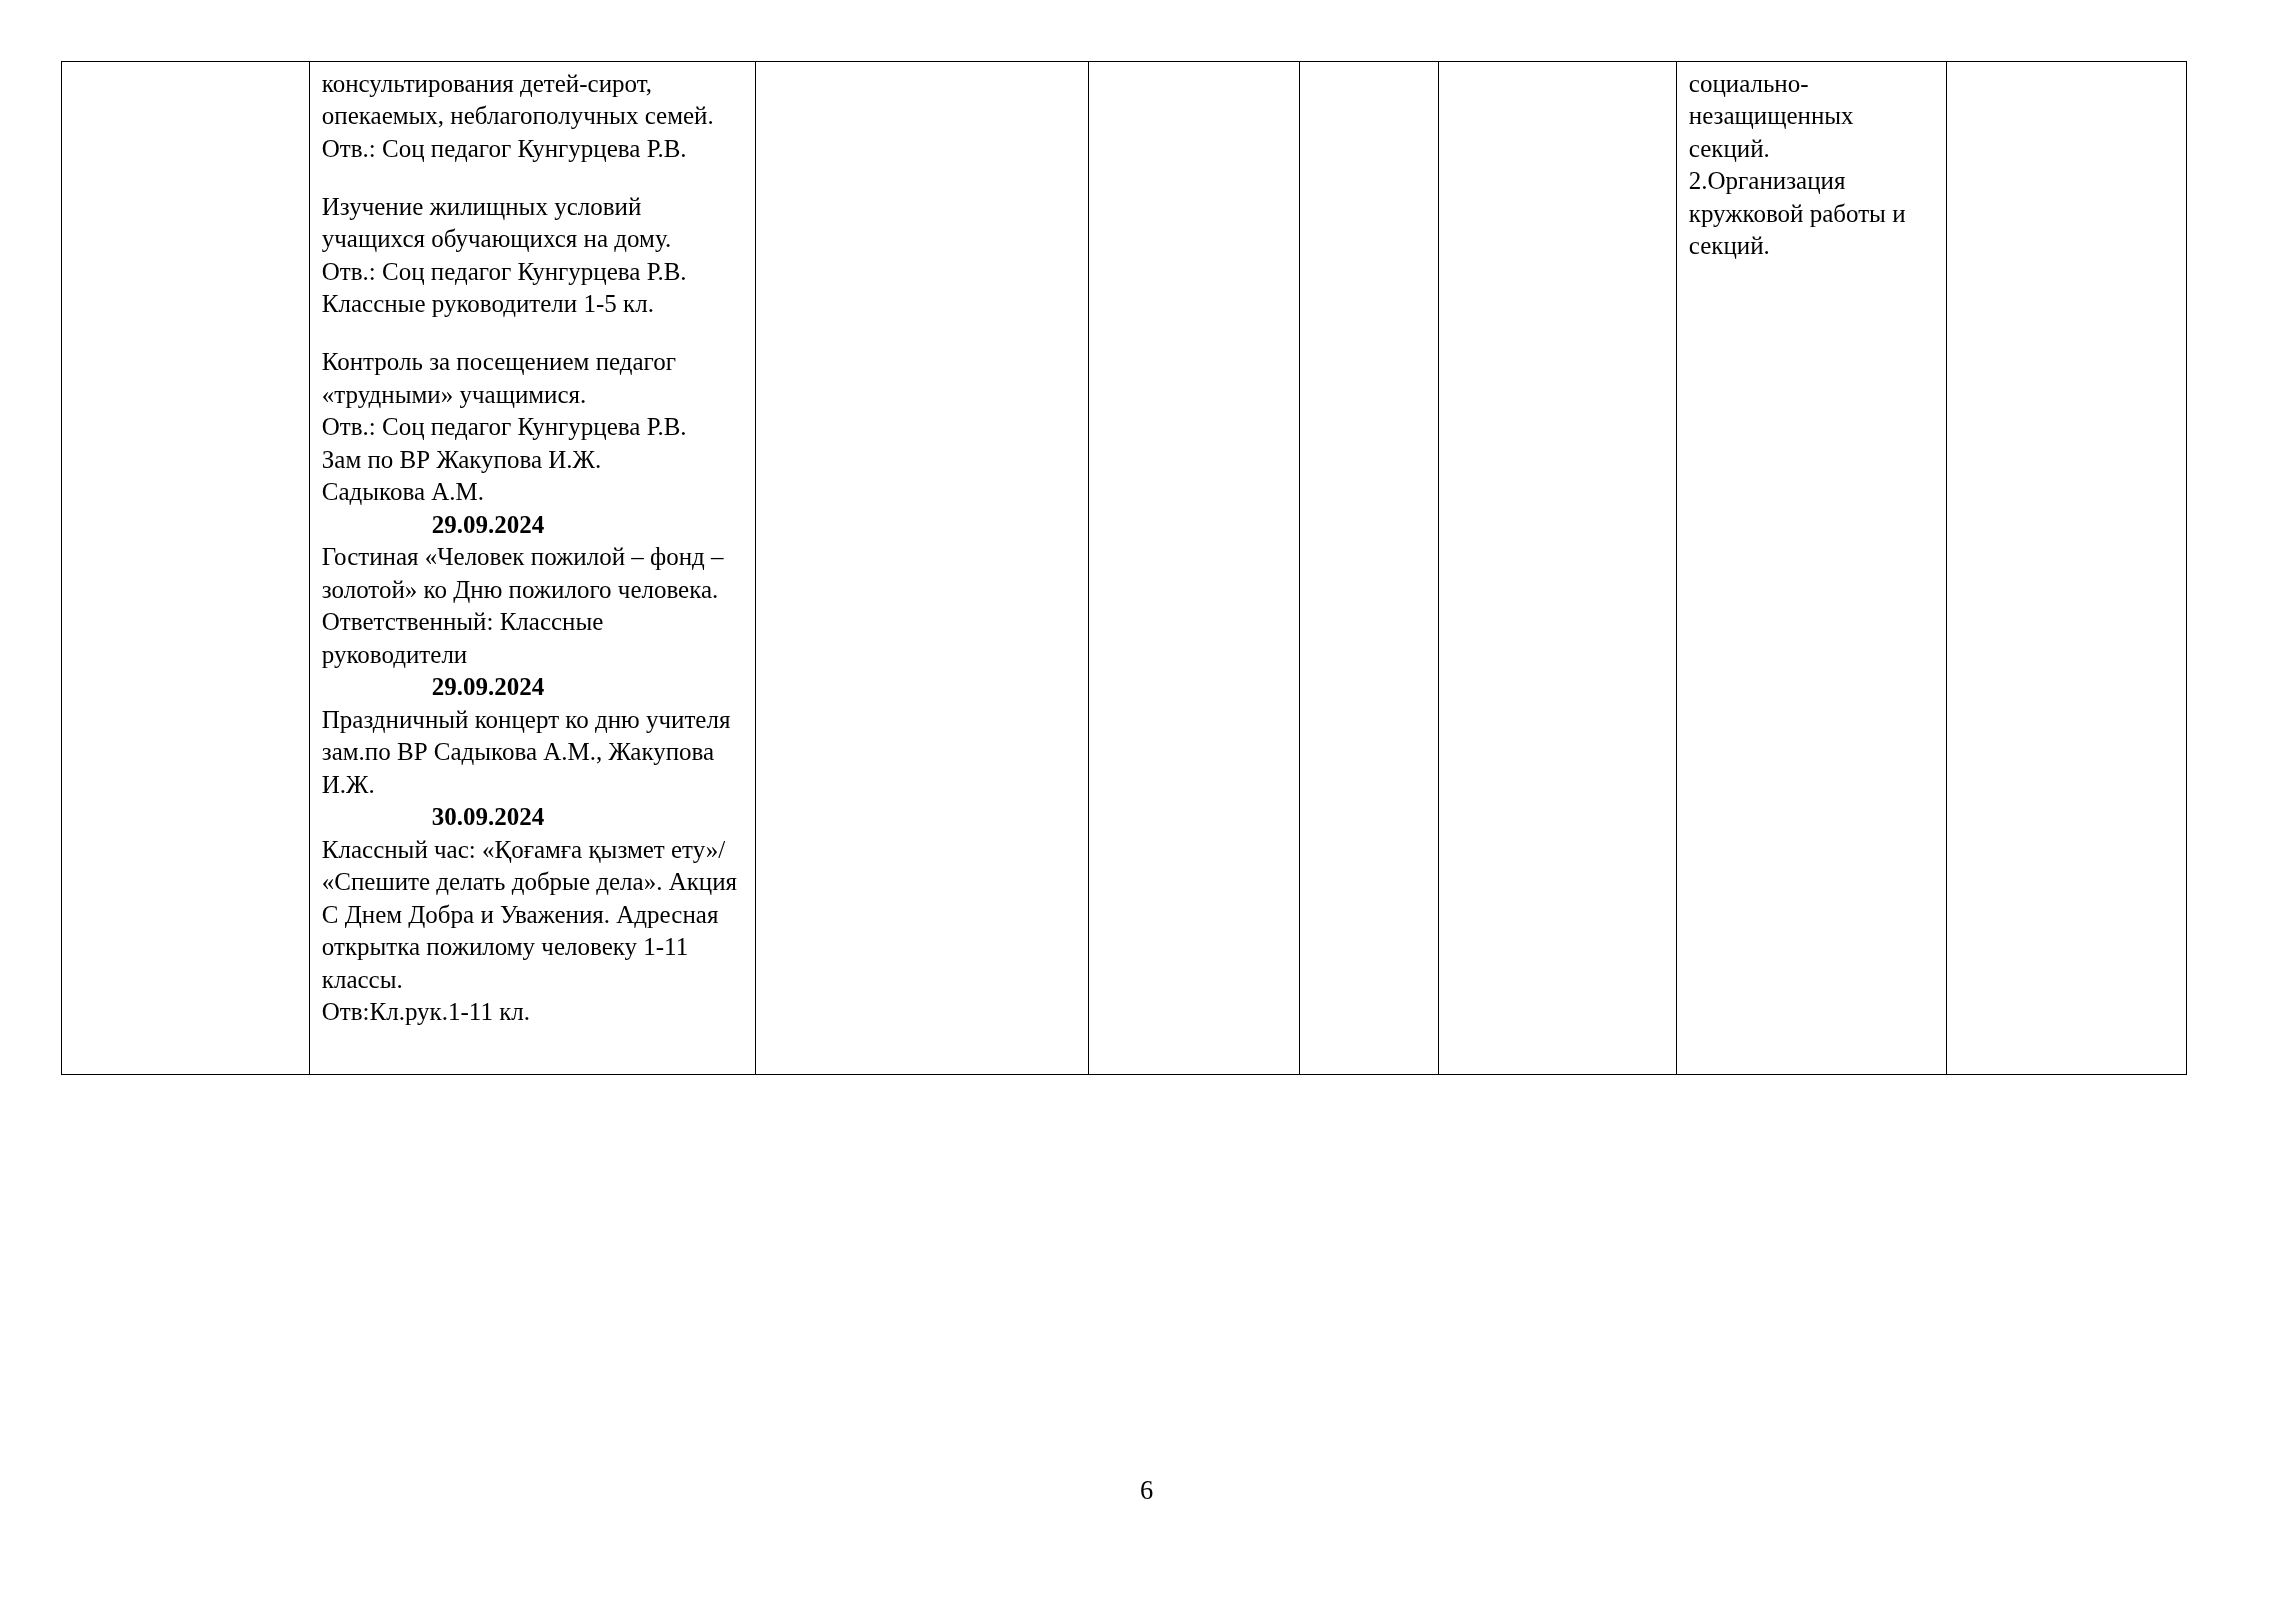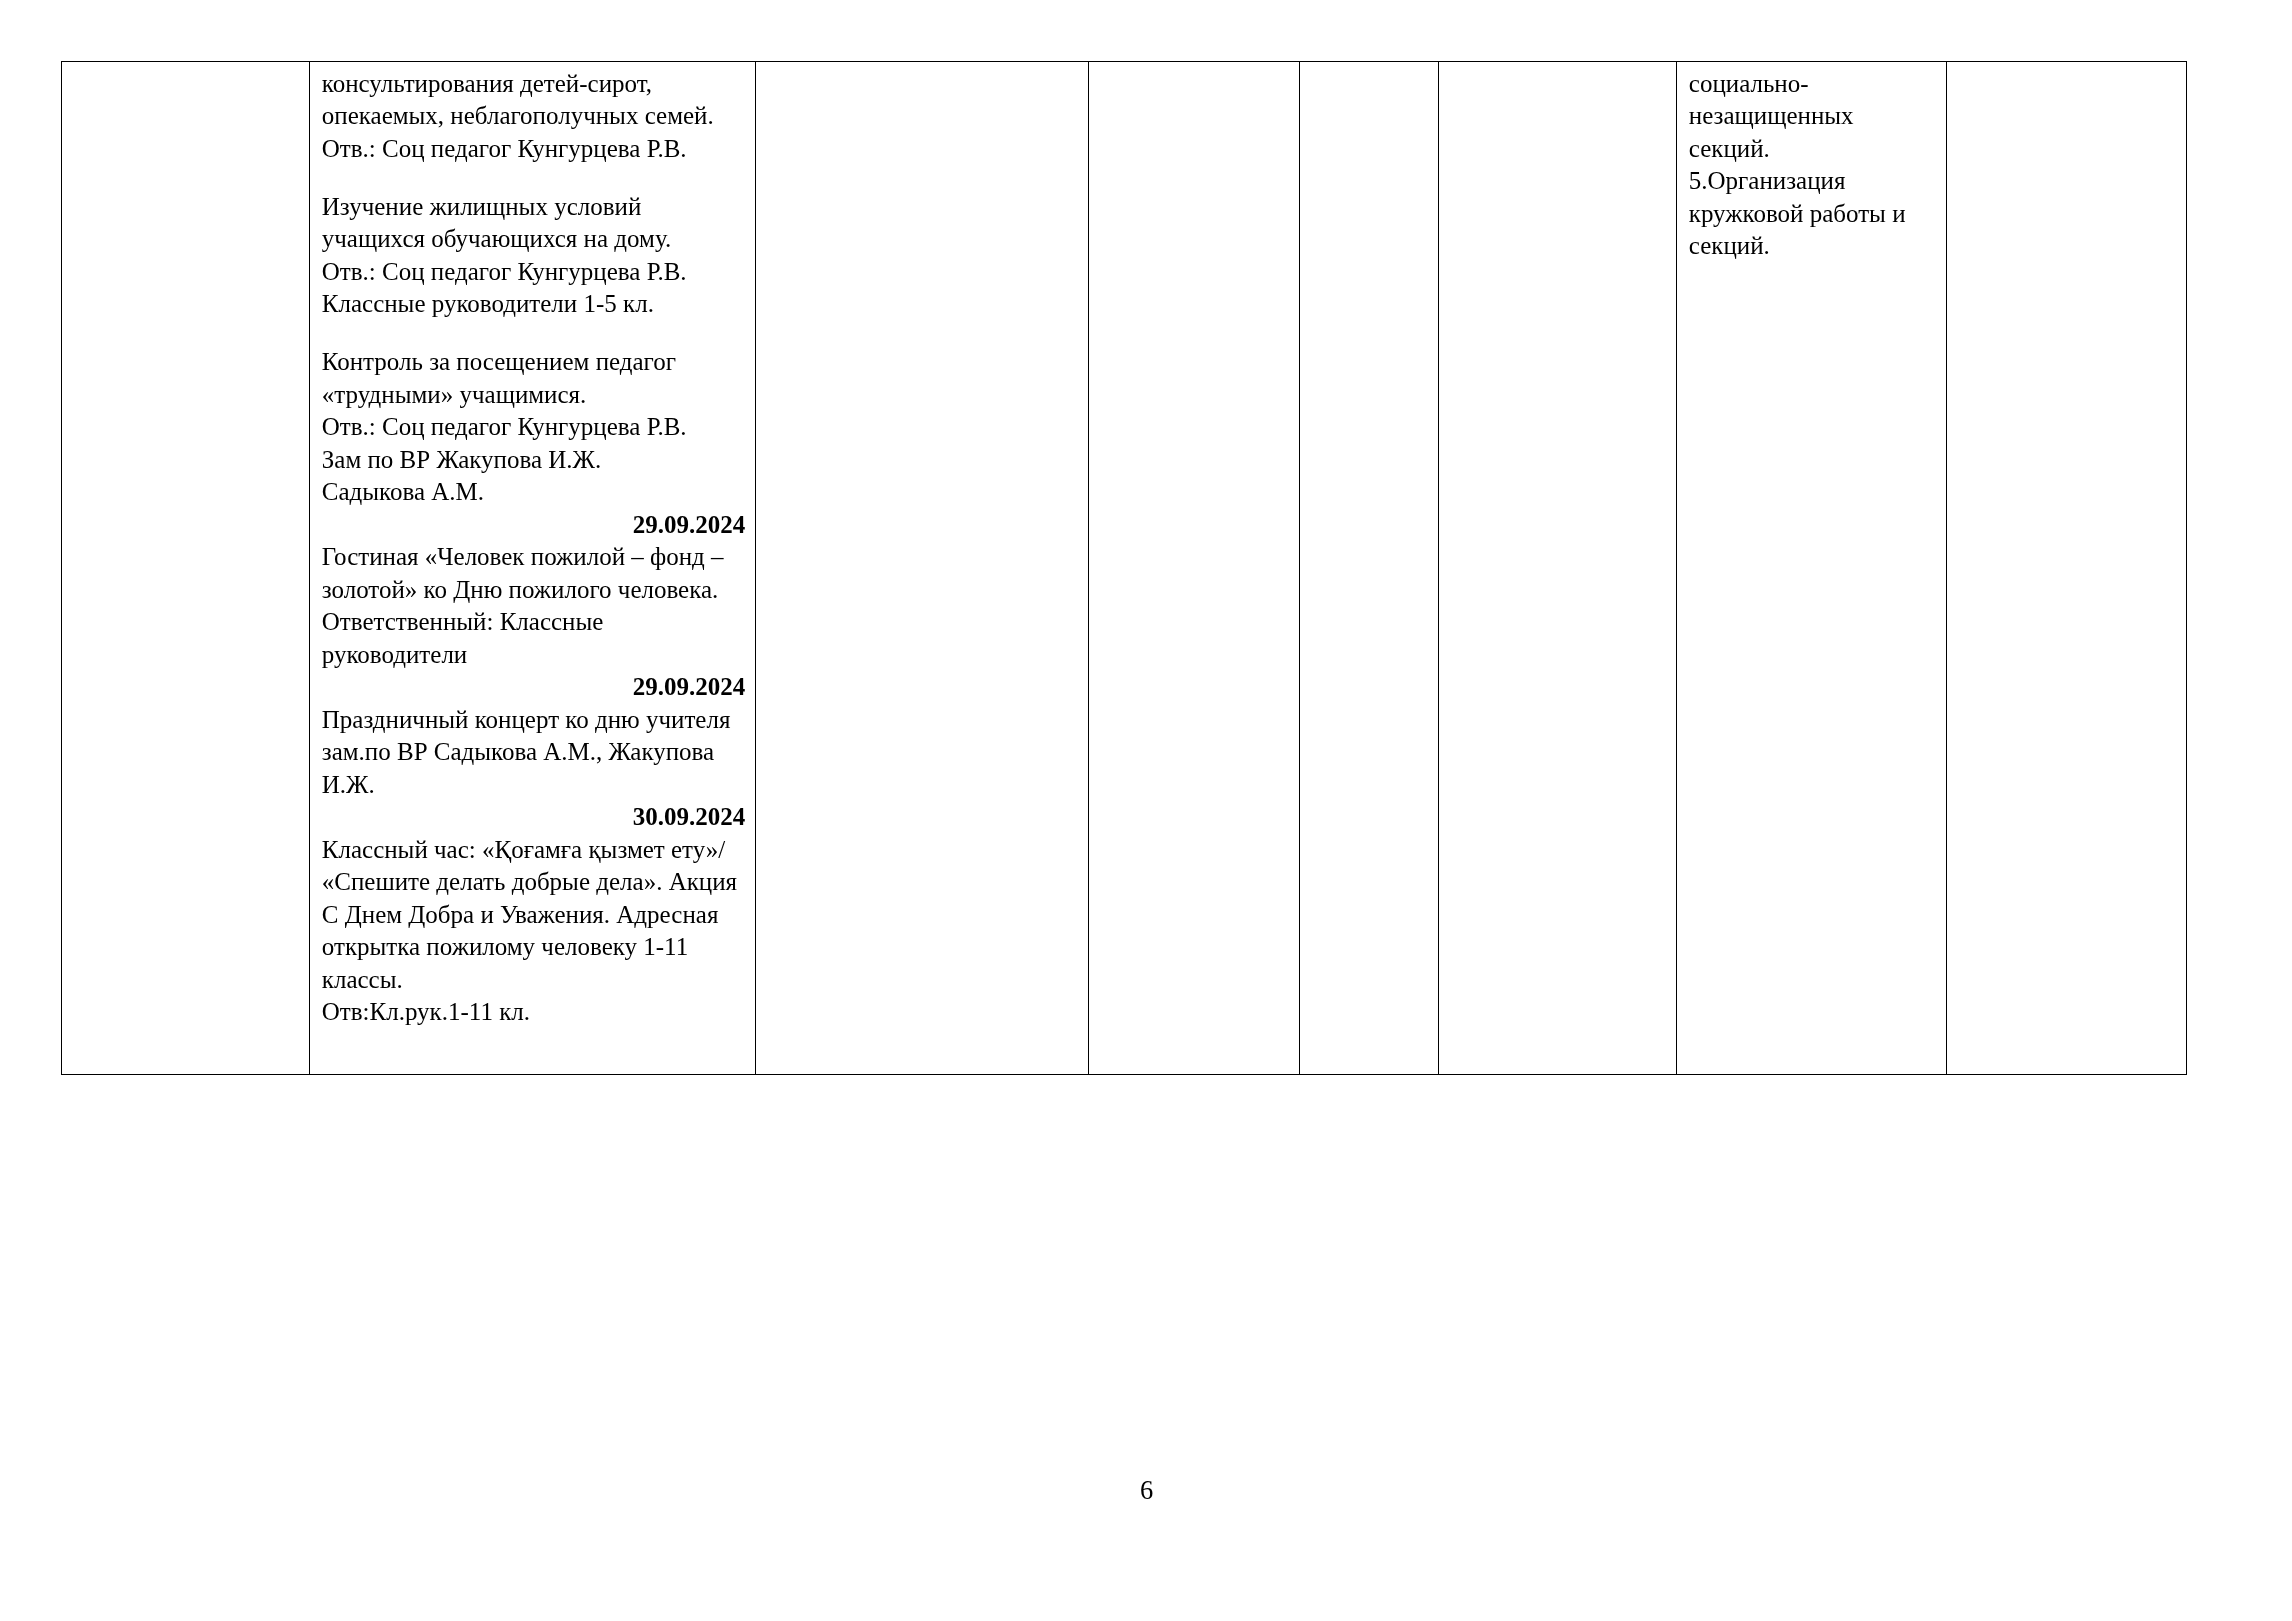--- a/index.html
+++ b/index.html
@@ -48,23 +48,22 @@
   col.c6 { width: 270px; }
   col.c7 { width: 240px; }
 
   .p {
     margin: 0;
     padding: 0;
   }
   .bold { font-weight: normal; }
   .center-ind {
     display: block;
-    margin-left: 76px;
+    margin-left: 110px;
     font-weight: bold;
-    text-align: right;
   }
   .gap {
     display: block;
     height: 25.5px;
   }
   .page-number {
     position: absolute;
     left: 0;
     top: 1475px;
     width: 2293px;
@@ -120,21 +119,21 @@
             </p>
           <p class="p">Классный час: «Қоғамға қызмет ету»/ «Спешите делать добрые дела». Акция С Днем Добра и Уважения. Адресная открытка пожилому человеку 1-11 классы.</p>
           <p class="p">Отв:Кл.рук.1-11 кл.</p>
         </td>
         <td></td>
         <td></td>
         <td></td>
         <td></td>
         <td>
           <p class="p">социально-незащищенных секций.</p>
-          <p class="p">5.Организация кружковой работы и секций.</p>
+          <p class="p">2.Организация кружковой работы и секций.</p>
         </td>
         <td></td>
       </tr>
     </tbody>
   </table>
 
   <div class="page-number">6</div>
 
 </div>
 

